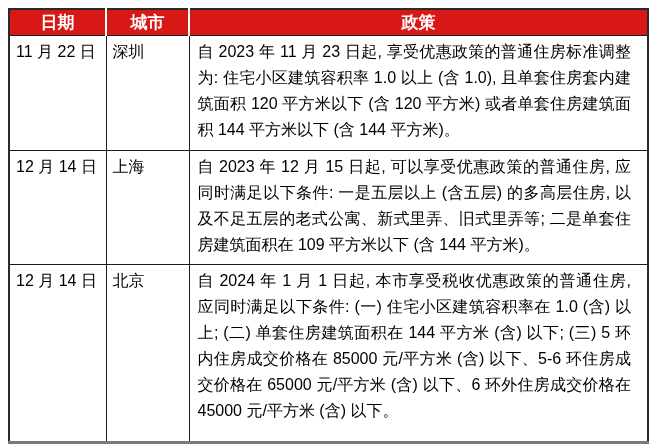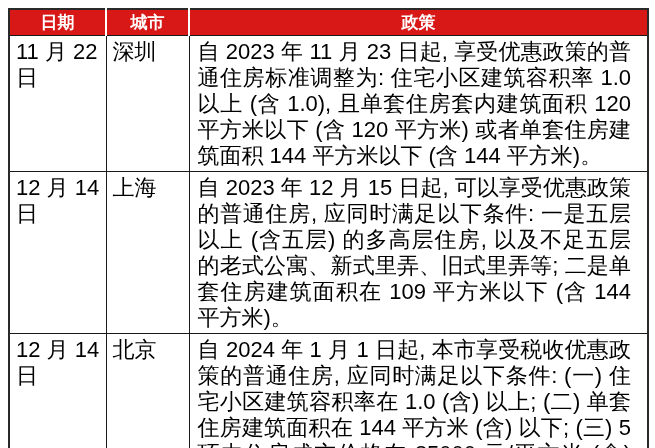--- a/index.html
+++ b/index.html
@@ -46,21 +46,21 @@
     height:25px;
     padding:1px 2px;
     border-bottom:1px solid var(--grid);
   }
   th + th{
     border-left:2px solid #ffffff;
   }
   td{
     border:1px solid var(--grid);
     vertical-align:top;
-    font-size:22px;
+    font-size:16px;
     line-height:26px;
     padding:3px 5px 2px 6px;
     background:var(--page-bg);
   }
   td.policy{
     text-align:justify;
     padding:3px 16px 2px 8px;
   }
   tr.r-1{height:115px;}
   tr.r-2{height:114px;}

